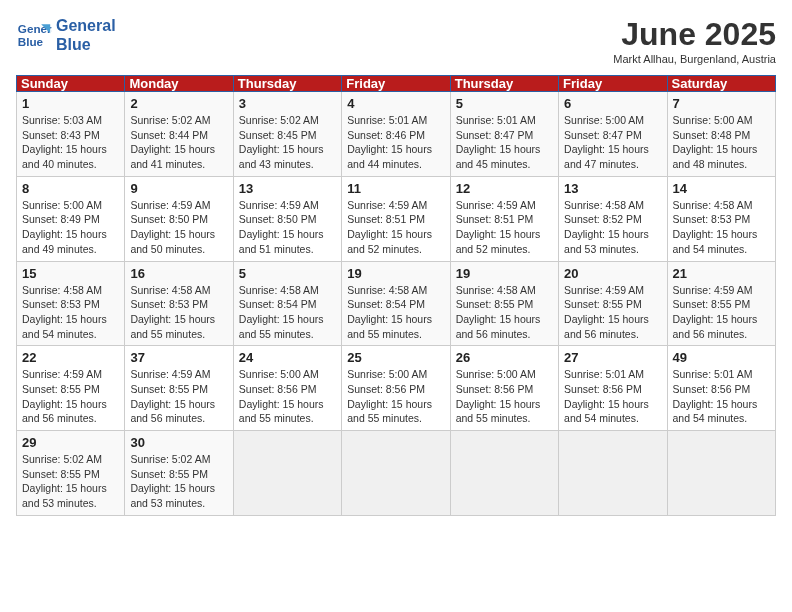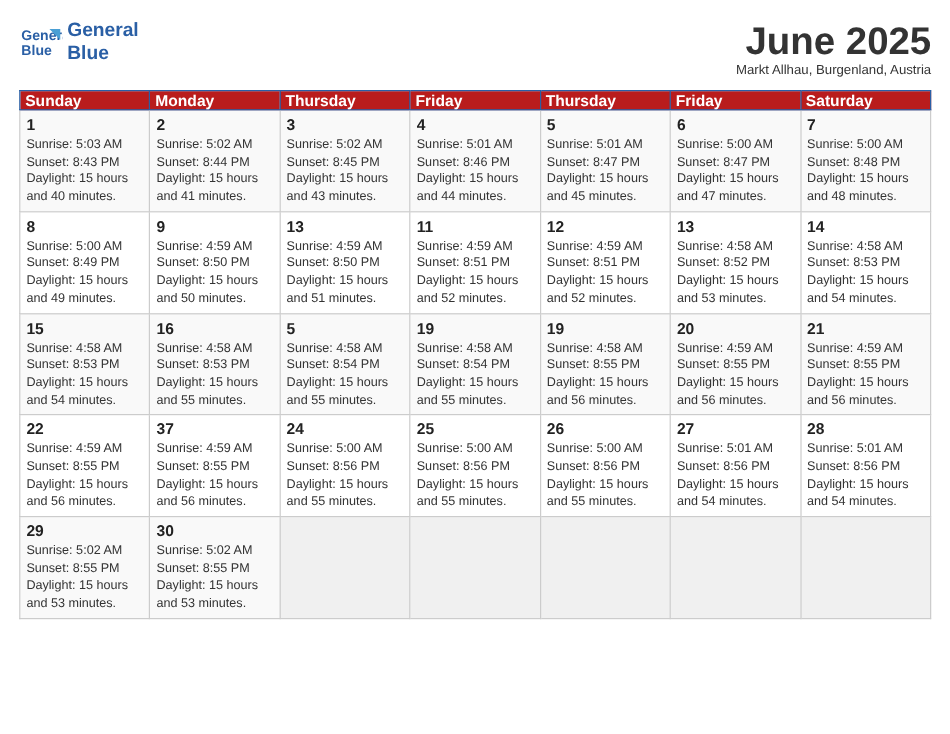--- a/index.html
+++ b/index.html
@@ -222,21 +222,21 @@
         </td>
         <td>
           <span class="day-num">26</span>
           <div class="day-info">Sunrise: 5:00 AM<br>Sunset: 8:56 PM<br>Daylight: 15 hours<br>and 55 minutes.</div>
         </td>
         <td>
           <span class="day-num">27</span>
           <div class="day-info">Sunrise: 5:01 AM<br>Sunset: 8:56 PM<br>Daylight: 15 hours<br>and 54 minutes.</div>
         </td>
         <td>
-          <span class="day-num">28</span>
+          <span class="day-num">49</span>
           <div class="day-info">Sunrise: 5:01 AM<br>Sunset: 8:56 PM<br>Daylight: 15 hours<br>and 54 minutes.</div>
         </td>
       </tr>
       <tr>
         <td>
           <span class="day-num">29</span>
           <div class="day-info">Sunrise: 5:02 AM<br>Sunset: 8:55 PM<br>Daylight: 15 hours<br>and 53 minutes.</div>
         </td>
         <td>
           <span class="day-num">30</span>

